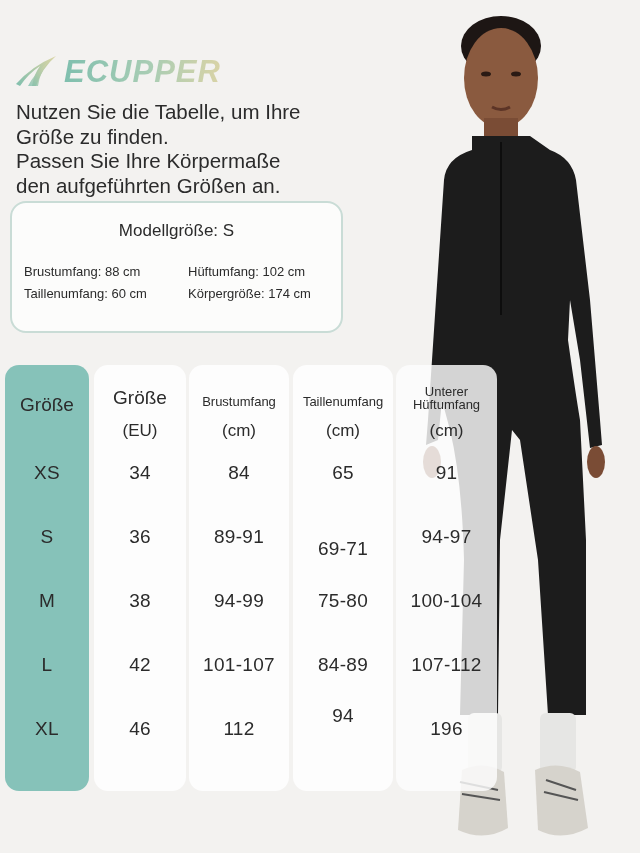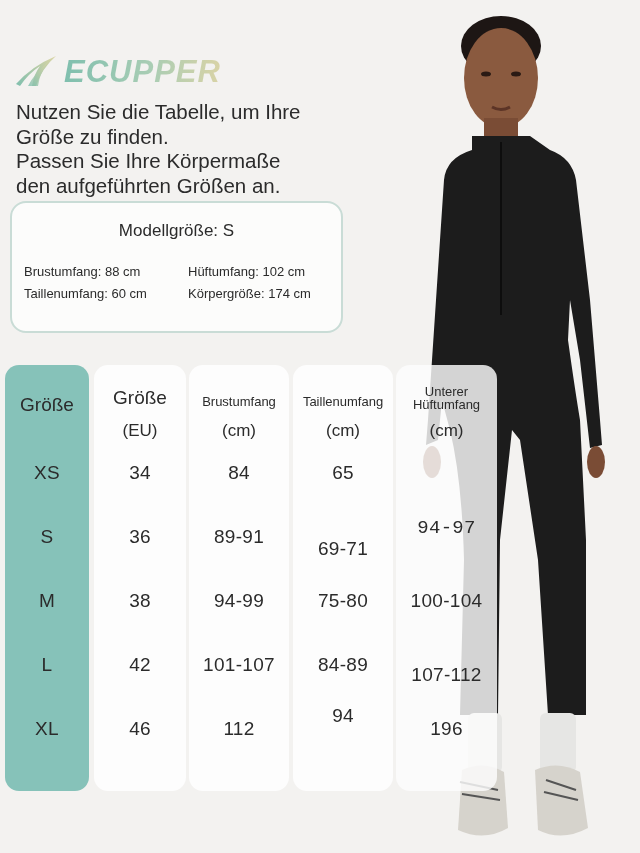--- a/index.html
+++ b/index.html
@@ -171,17 +171,18 @@
   <div class="cellv" style="top:161px;margin-top:12px;">69-71</div>
   <div class="cellv" style="top:225px;">75-80</div>
   <div class="cellv" style="top:289px;">84-89</div>
   <div class="cellv" style="top:340px;">94</div>
 </div>
 
 <div class="col c5">
   <div class="hdr small" style="top:20px; line-height:14px;">Unterer</div>
   <div class="hdr small" style="top:33px; line-height:14px;">Hüftumfang</div>
   <div class="hdr unit" style="top:56px;">(cm)</div>
-  <div class="cellv" style="top:152px;font-family:Liberation Mono, monospace;">94-97</div>
+  <div class="cellv" style="top:97px;">91</div>
+  <div class="cellv" style="top:161px;">94-97</div>
   <div class="cellv" style="top:225px;">100-104</div>
-  <div class="cellv" style="top:299px;">107-112</div>
+  <div class="cellv" style="top:289px;">107-112</div>
   <div class="cellv" style="top:353px;">196</div>
 </div>
 
 </body></html>

